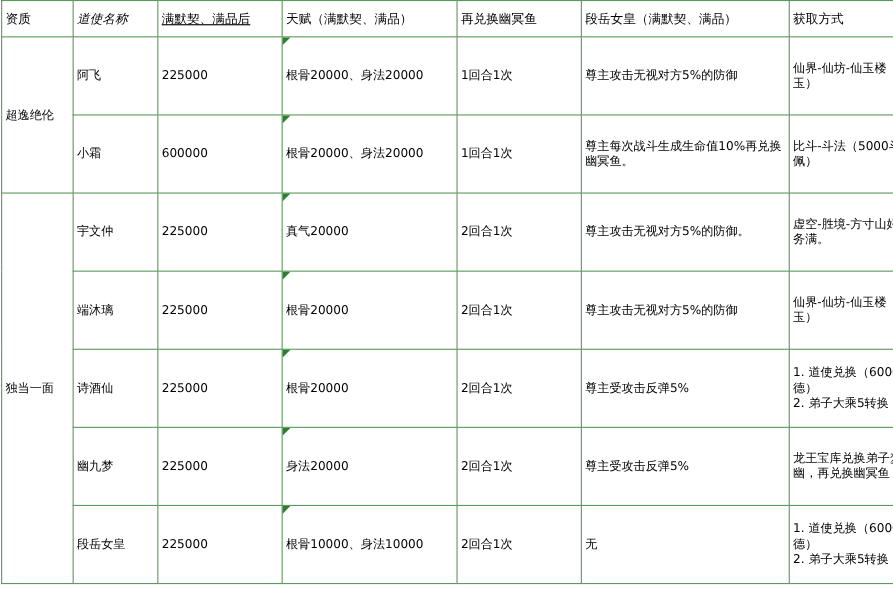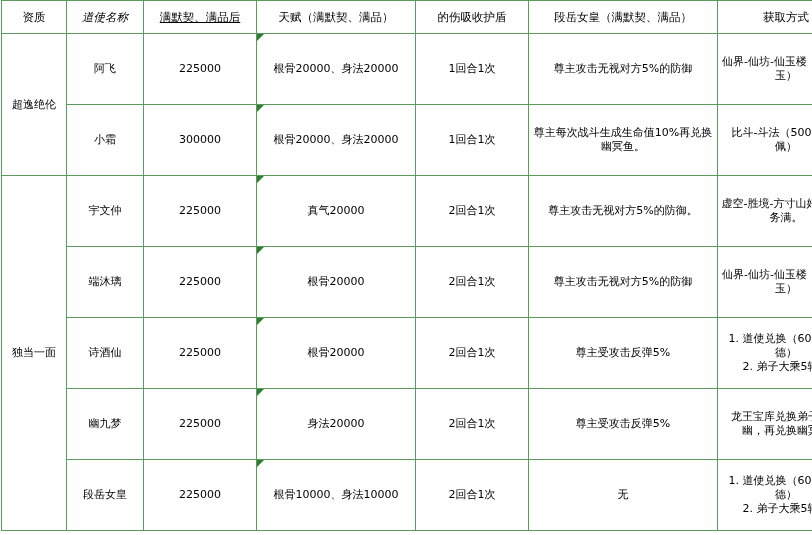--- a/index.html
+++ b/index.html
@@ -33,21 +33,21 @@
     border-collapse: collapse;
     table-layout: fixed;
     width: 810px;
     margin-left: 1px;
   }
   table.sheet td, table.sheet th {
     border: 1px solid #5a9a5a;
     font-weight: normal;
     font-size: 11px;
     line-height: 14px;
-    text-align: center;
+    text-align: left;
     vertical-align: middle;
     padding: 2px 3px;
     word-wrap: break-word;
     position: relative;
   }
   table.sheet thead td {
     height: 28px;
     font-size: 11.5px;
   }
   .c-qual { width: 58px; }
@@ -83,40 +83,40 @@
 
 <div class="page">
 
   <table class="sheet">
     <thead>
       <tr>
         <td class="c-qual">资质</td>
         <td class="c-name">道使名称</td>
         <td class="c-full">满默契、满品后</td>
         <td class="c-talent">天赋（满默契、满品）</td>
-        <td class="c-rounds">的伤吸收护盾</td>
+        <td class="c-rounds">再兑换幽冥鱼</td>
         <td class="c-skill">段岳女皇（满默契、满品）</td>
         <td class="c-obtain">获取方式</td>
       </tr>
     </thead>
     <tbody>
 
       <tr class="row-tall">
         <td class="qual-cell" rowspan="2">超逸绝伦</td>
         <td>阿飞</td>
         <td>225000</td>
         <td><span class="note-marker"></span><span>根骨20000、身法20000</span></td>
         <td>1回合1次</td>
         <td>尊主攻击无视对方5%的防御</td>
         <td>仙界-仙坊-仙玉楼（648仙玉）</td>
       </tr>
 
       <tr class="row-tall">
         <td>小霜</td>
-        <td>300000</td>
+        <td>600000</td>
         <td><span class="note-marker"></span><span>根骨20000、身法20000</span></td>
         <td>1回合1次</td>
         <td>尊主每次战斗生成生命值10%再兑换幽冥鱼。</td>
         <td>比斗-斗法（5000斗法佩）</td>
       </tr>
 
       <tr class="row-tall">
         <td class="qual-cell" rowspan="5">独当一面</td>
         <td>宇文仲</td>
         <td>225000</td>

